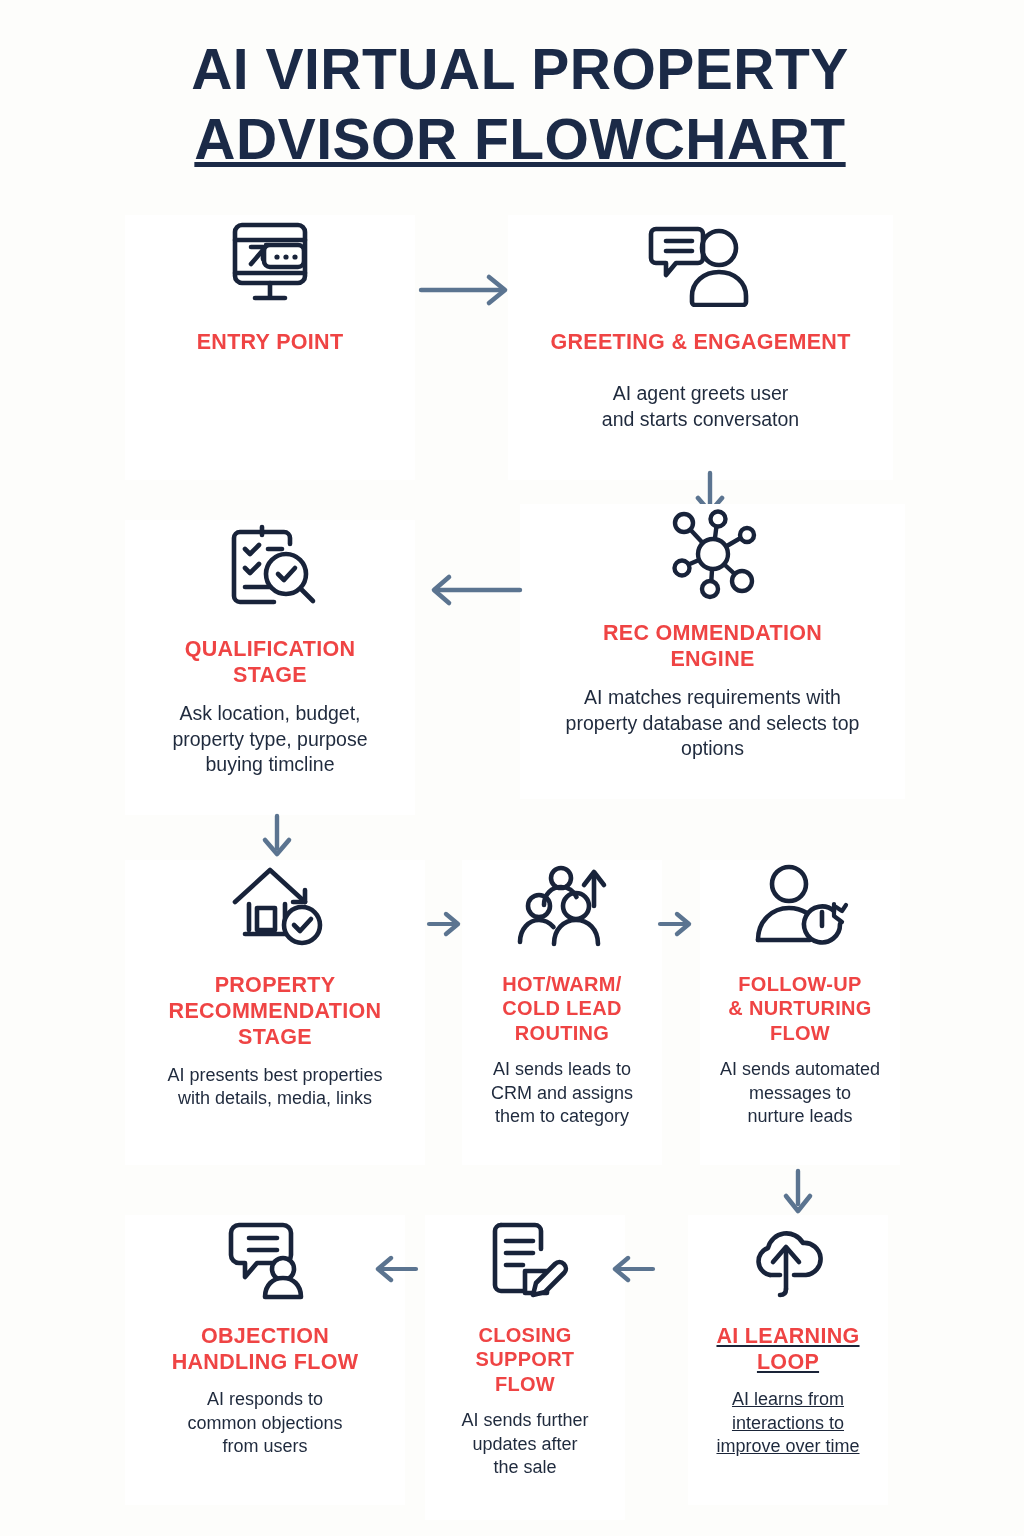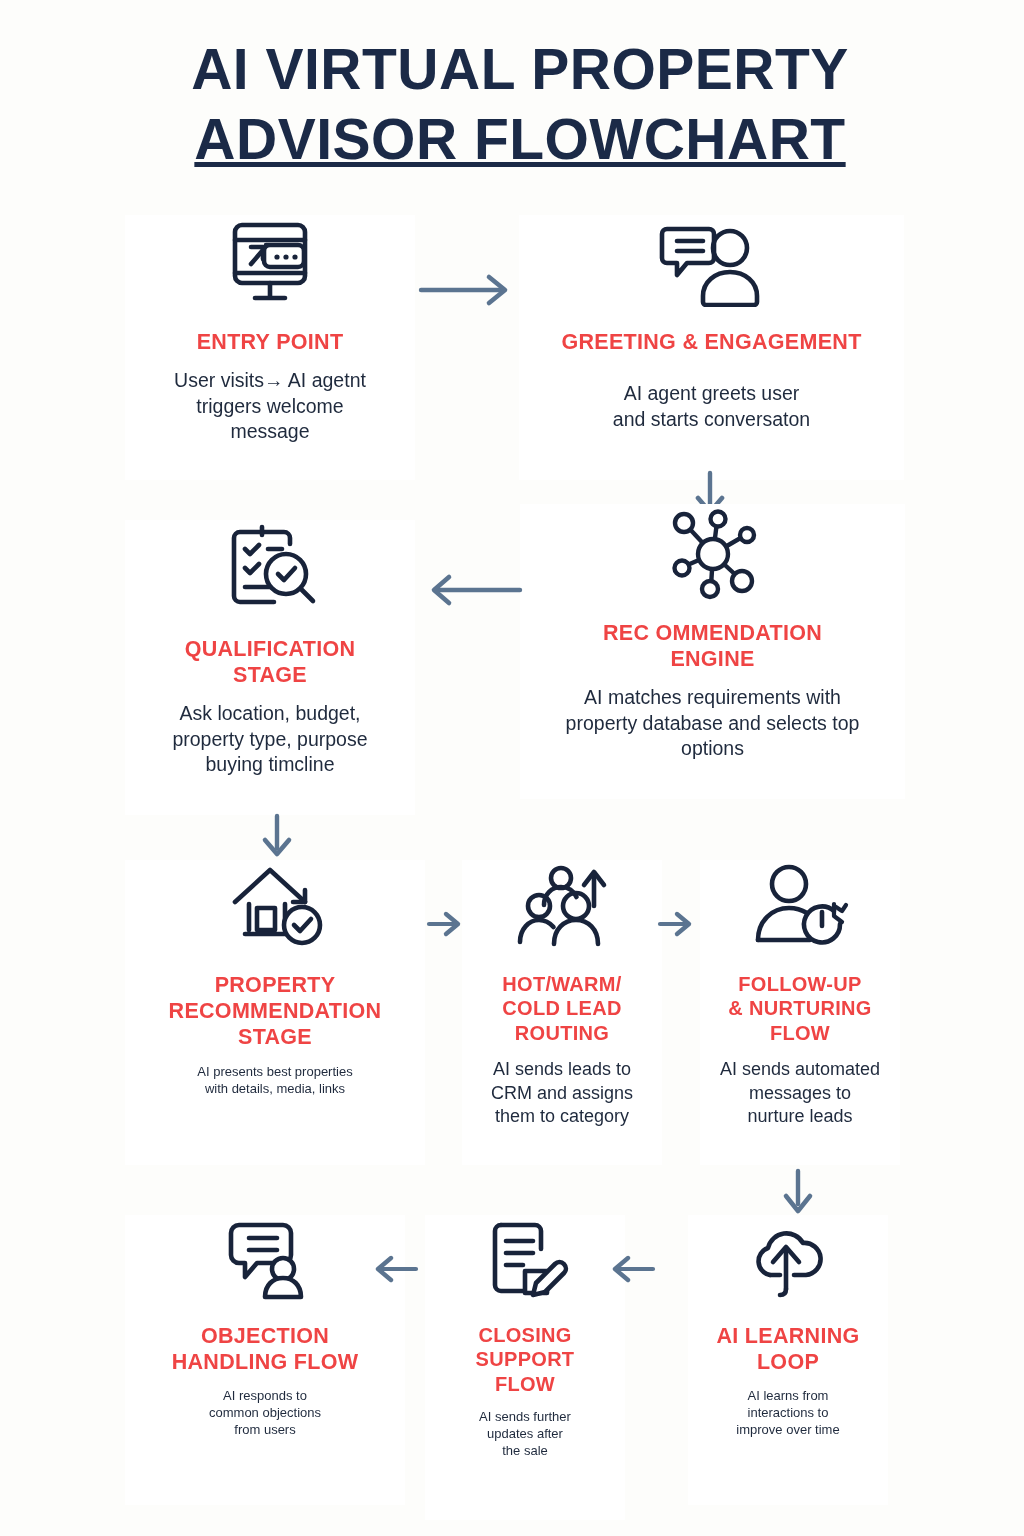--- a/index.html
+++ b/index.html
@@ -51,37 +51,37 @@
   .node-desc{
     color:#1f2a3d;
     text-align:center;
     line-height:1.30;
     white-space:pre-line;
     font-weight:400;
   }
 
   
   #card-entry{left:125px;top:215px;width:290px;height:265px;}
-  #card-greeting{left:519px;top:215px;width:385px;height:265px;}
+  #card-greeting{left:508px;top:215px;width:385px;height:265px;}
   
   #card-qualification{left:125px;top:520px;width:290px;height:295px;}
   #card-recommendation{left:520px;top:504px;width:385px;height:295px;}
   
   #card-property{left:125px;top:860px;width:300px;height:305px;}
   #card-lead{left:462px;top:860px;width:200px;height:305px;}
   #card-followup{left:700px;top:860px;width:200px;height:305px;}
   
   #card-objection{left:125px;top:1215px;width:280px;height:290px;}
   #card-closing{left:425px;top:1215px;width:200px;height:305px;}
-  #card-learning{left:688px;top:1215px;width:200px;height:290px;}
+  #card-learning{left:688px;top:1215px;width:200px;height:290px;text-decoration:underline;}
 
   .t28{font-size:21.5px;}
   .t24{font-size:20px;}
   .d20{font-size:19.5px;}
-  .d19{font-size:13px;}
+  .d19{font-size:18px;}
   .d18{font-size:18px;}
 
   
   .arrow{position:absolute;}
   .arrow svg{display:block;}
 </style>
 </head>
 <body>
 
 <div class="page">
@@ -101,23 +101,20 @@
         <line x1="34" y1="79" x2="64" y2="79"></line>
         <path d="M30 28 L42 28 L42 40"></path>
         <line x1="30" y1="45" x2="42" y2="31"></line>
         <path d="M45 26 h32 a6 6 0 0 1 6 6 v10 a6 6 0 0 1 -6 6 h-28 a6 6 0 0 1 -6 -6 v-10 a6 6 0 0 1 6 -6 z" fill="#ffffff"></path>
         <circle cx="56" cy="38" r="2.6" fill="#18233a" stroke="none"></circle>
         <circle cx="65" cy="38" r="2.6" fill="#18233a" stroke="none"></circle>
         <circle cx="74" cy="38" r="2.6" fill="#18233a" stroke="none"></circle>
       </svg>
     </div>
     <div class="node-title t28" style="margin-top:22px;">ENTRY POINT</div>
-    <div class="node-desc d20" style="margin-top:13px;">User visits→ AI agetnt
-triggers welcome
-message</div>
   </div>
 
   <div class="card" id="card-greeting">
     <div class="icon-wrap" style="height:92px;">
       <svg width="118" height="88" viewBox="0 0 118 88" fill="none" stroke="#18233a" stroke-width="4.6" stroke-linecap="round" stroke-linejoin="round">
         <path d="M14 10 h42 a5 5 0 0 1 5 5 v24 a5 5 0 0 1 -5 5 h-22 l-10 12 v-12 h-10 a5 5 0 0 1 -5 -5 v-24 a5 5 0 0 1 5 -5 z"></path>
         <line x1="24" y1="22" x2="50" y2="22"></line>
         <line x1="24" y1="32" x2="50" y2="32"></line>
         <circle cx="77" cy="29" r="17"></circle>
         <path d="M50 83 v-6 c0-14 12-24 27-24 s27 10 27 24 v6 a3 3 0 0 1 -3 3 h-48 a3 3 0 0 1 -3 -3 z"></path>

